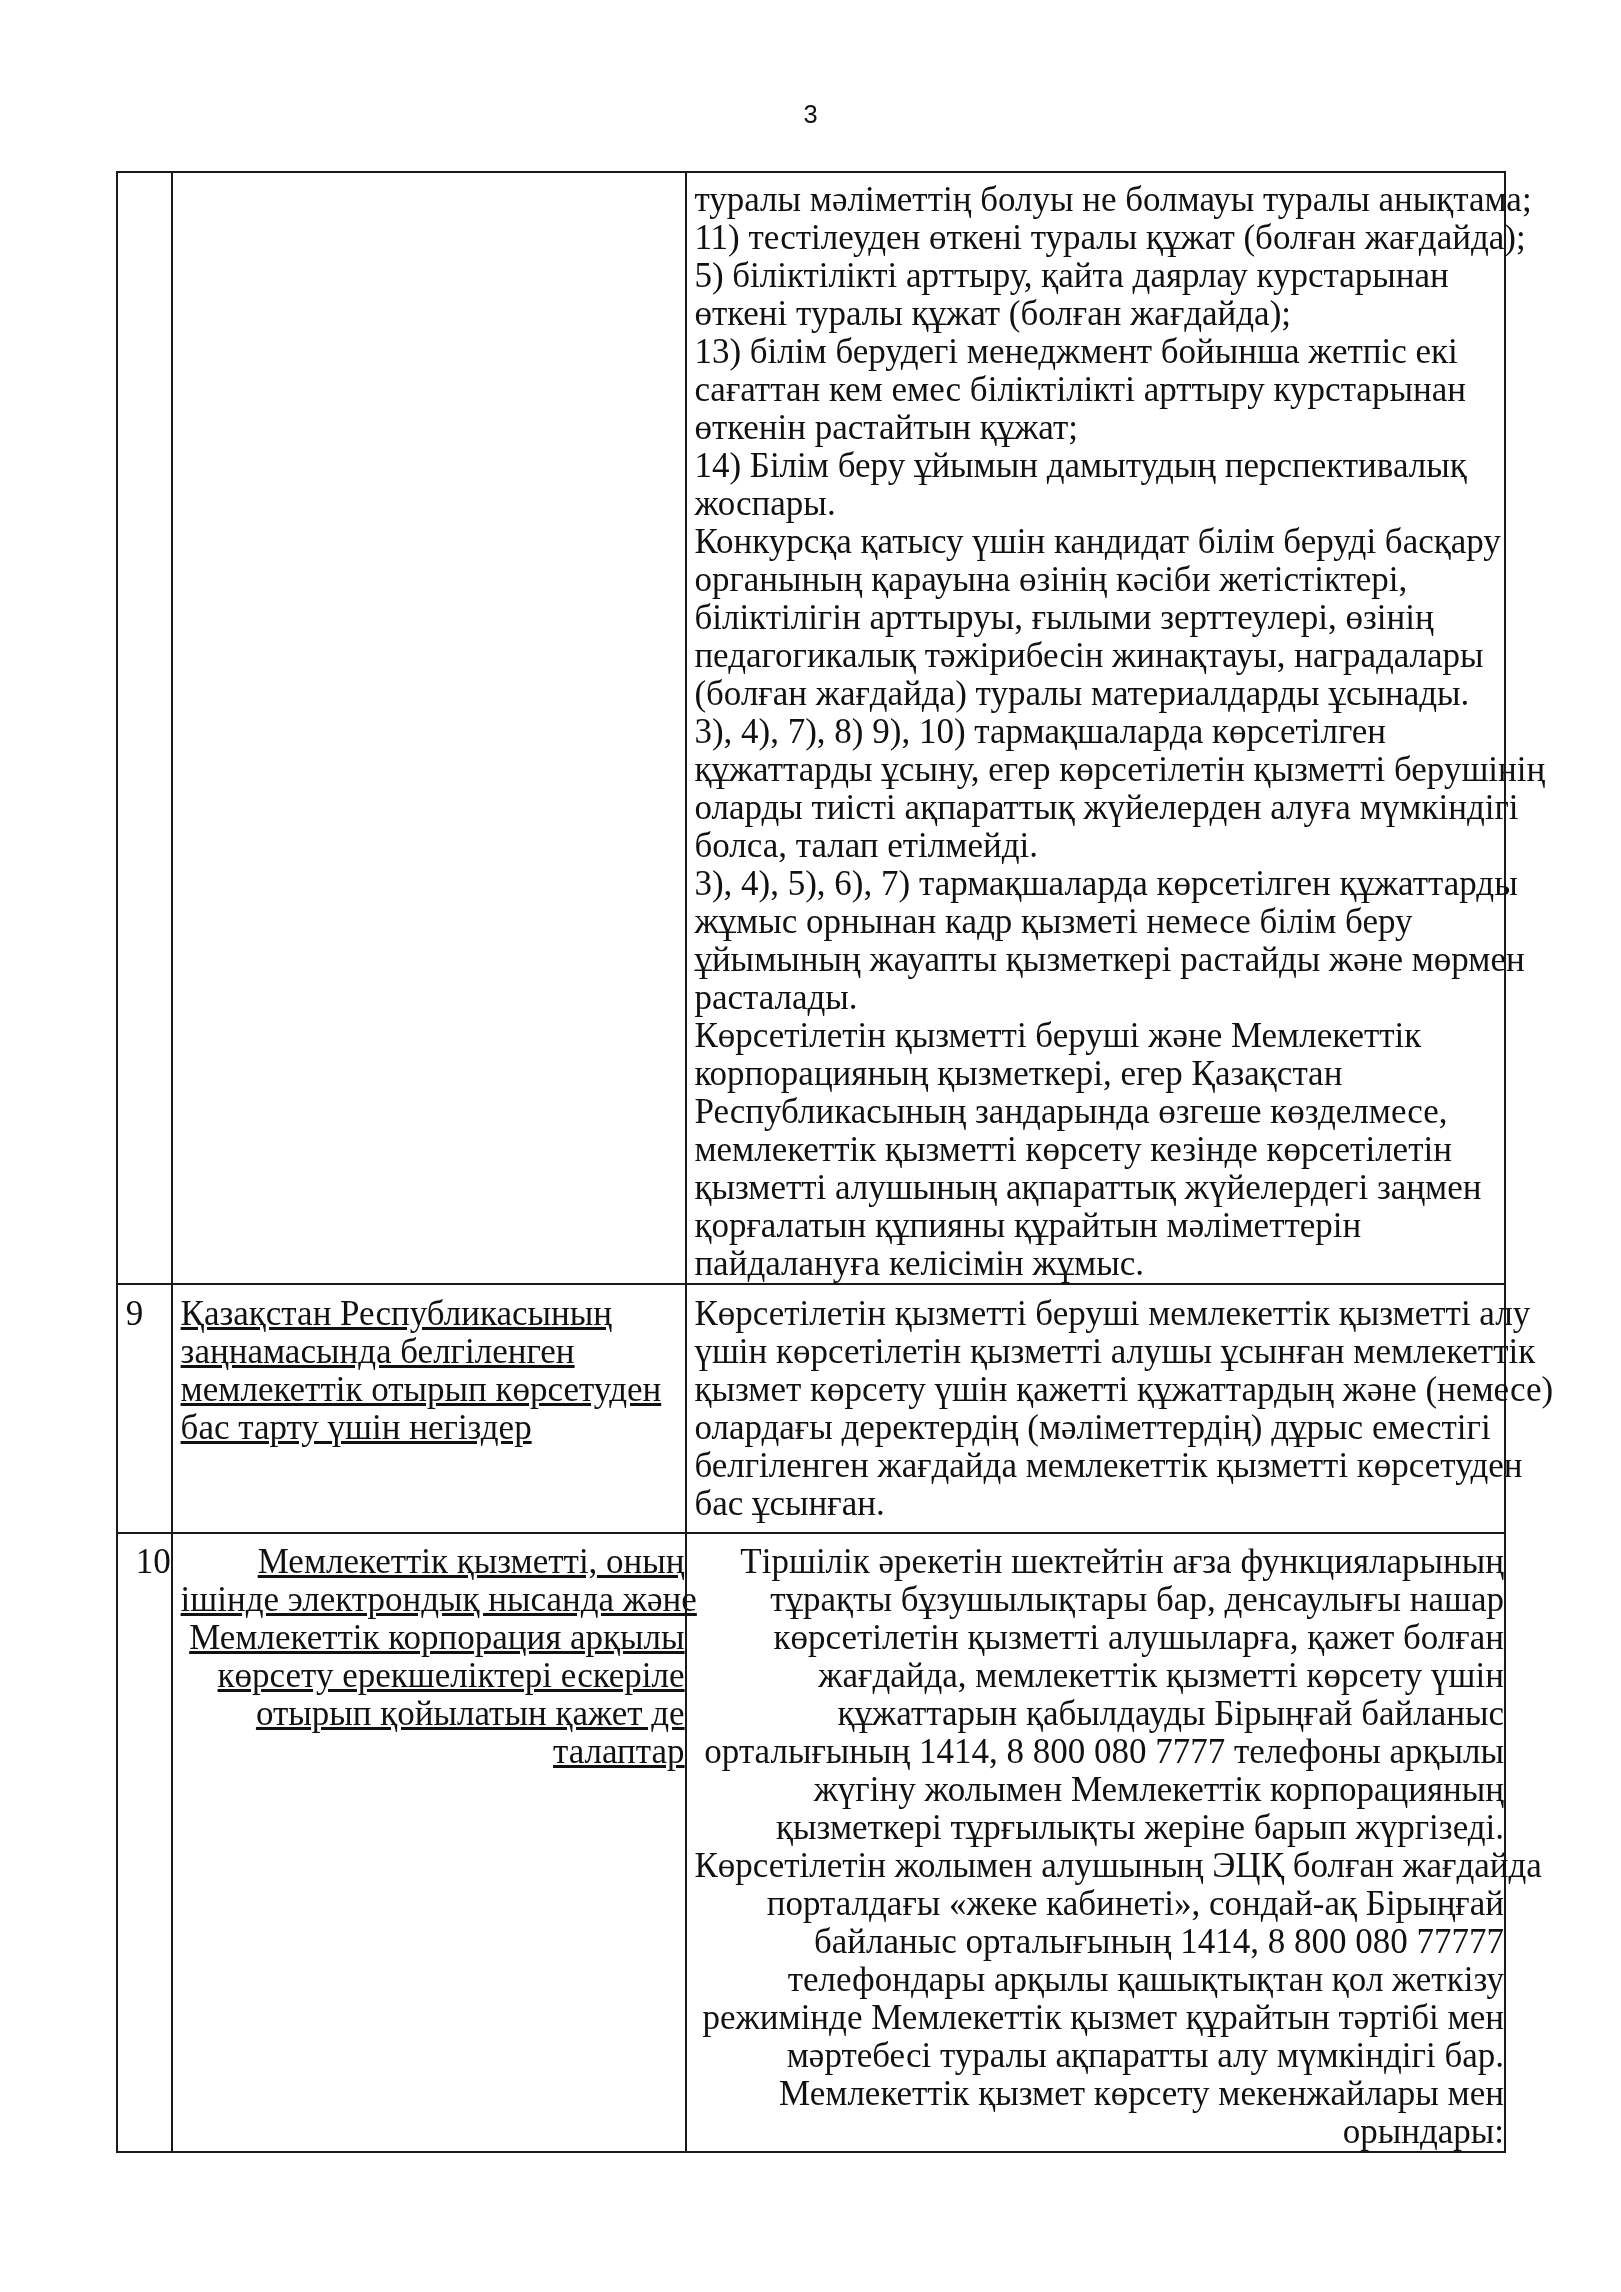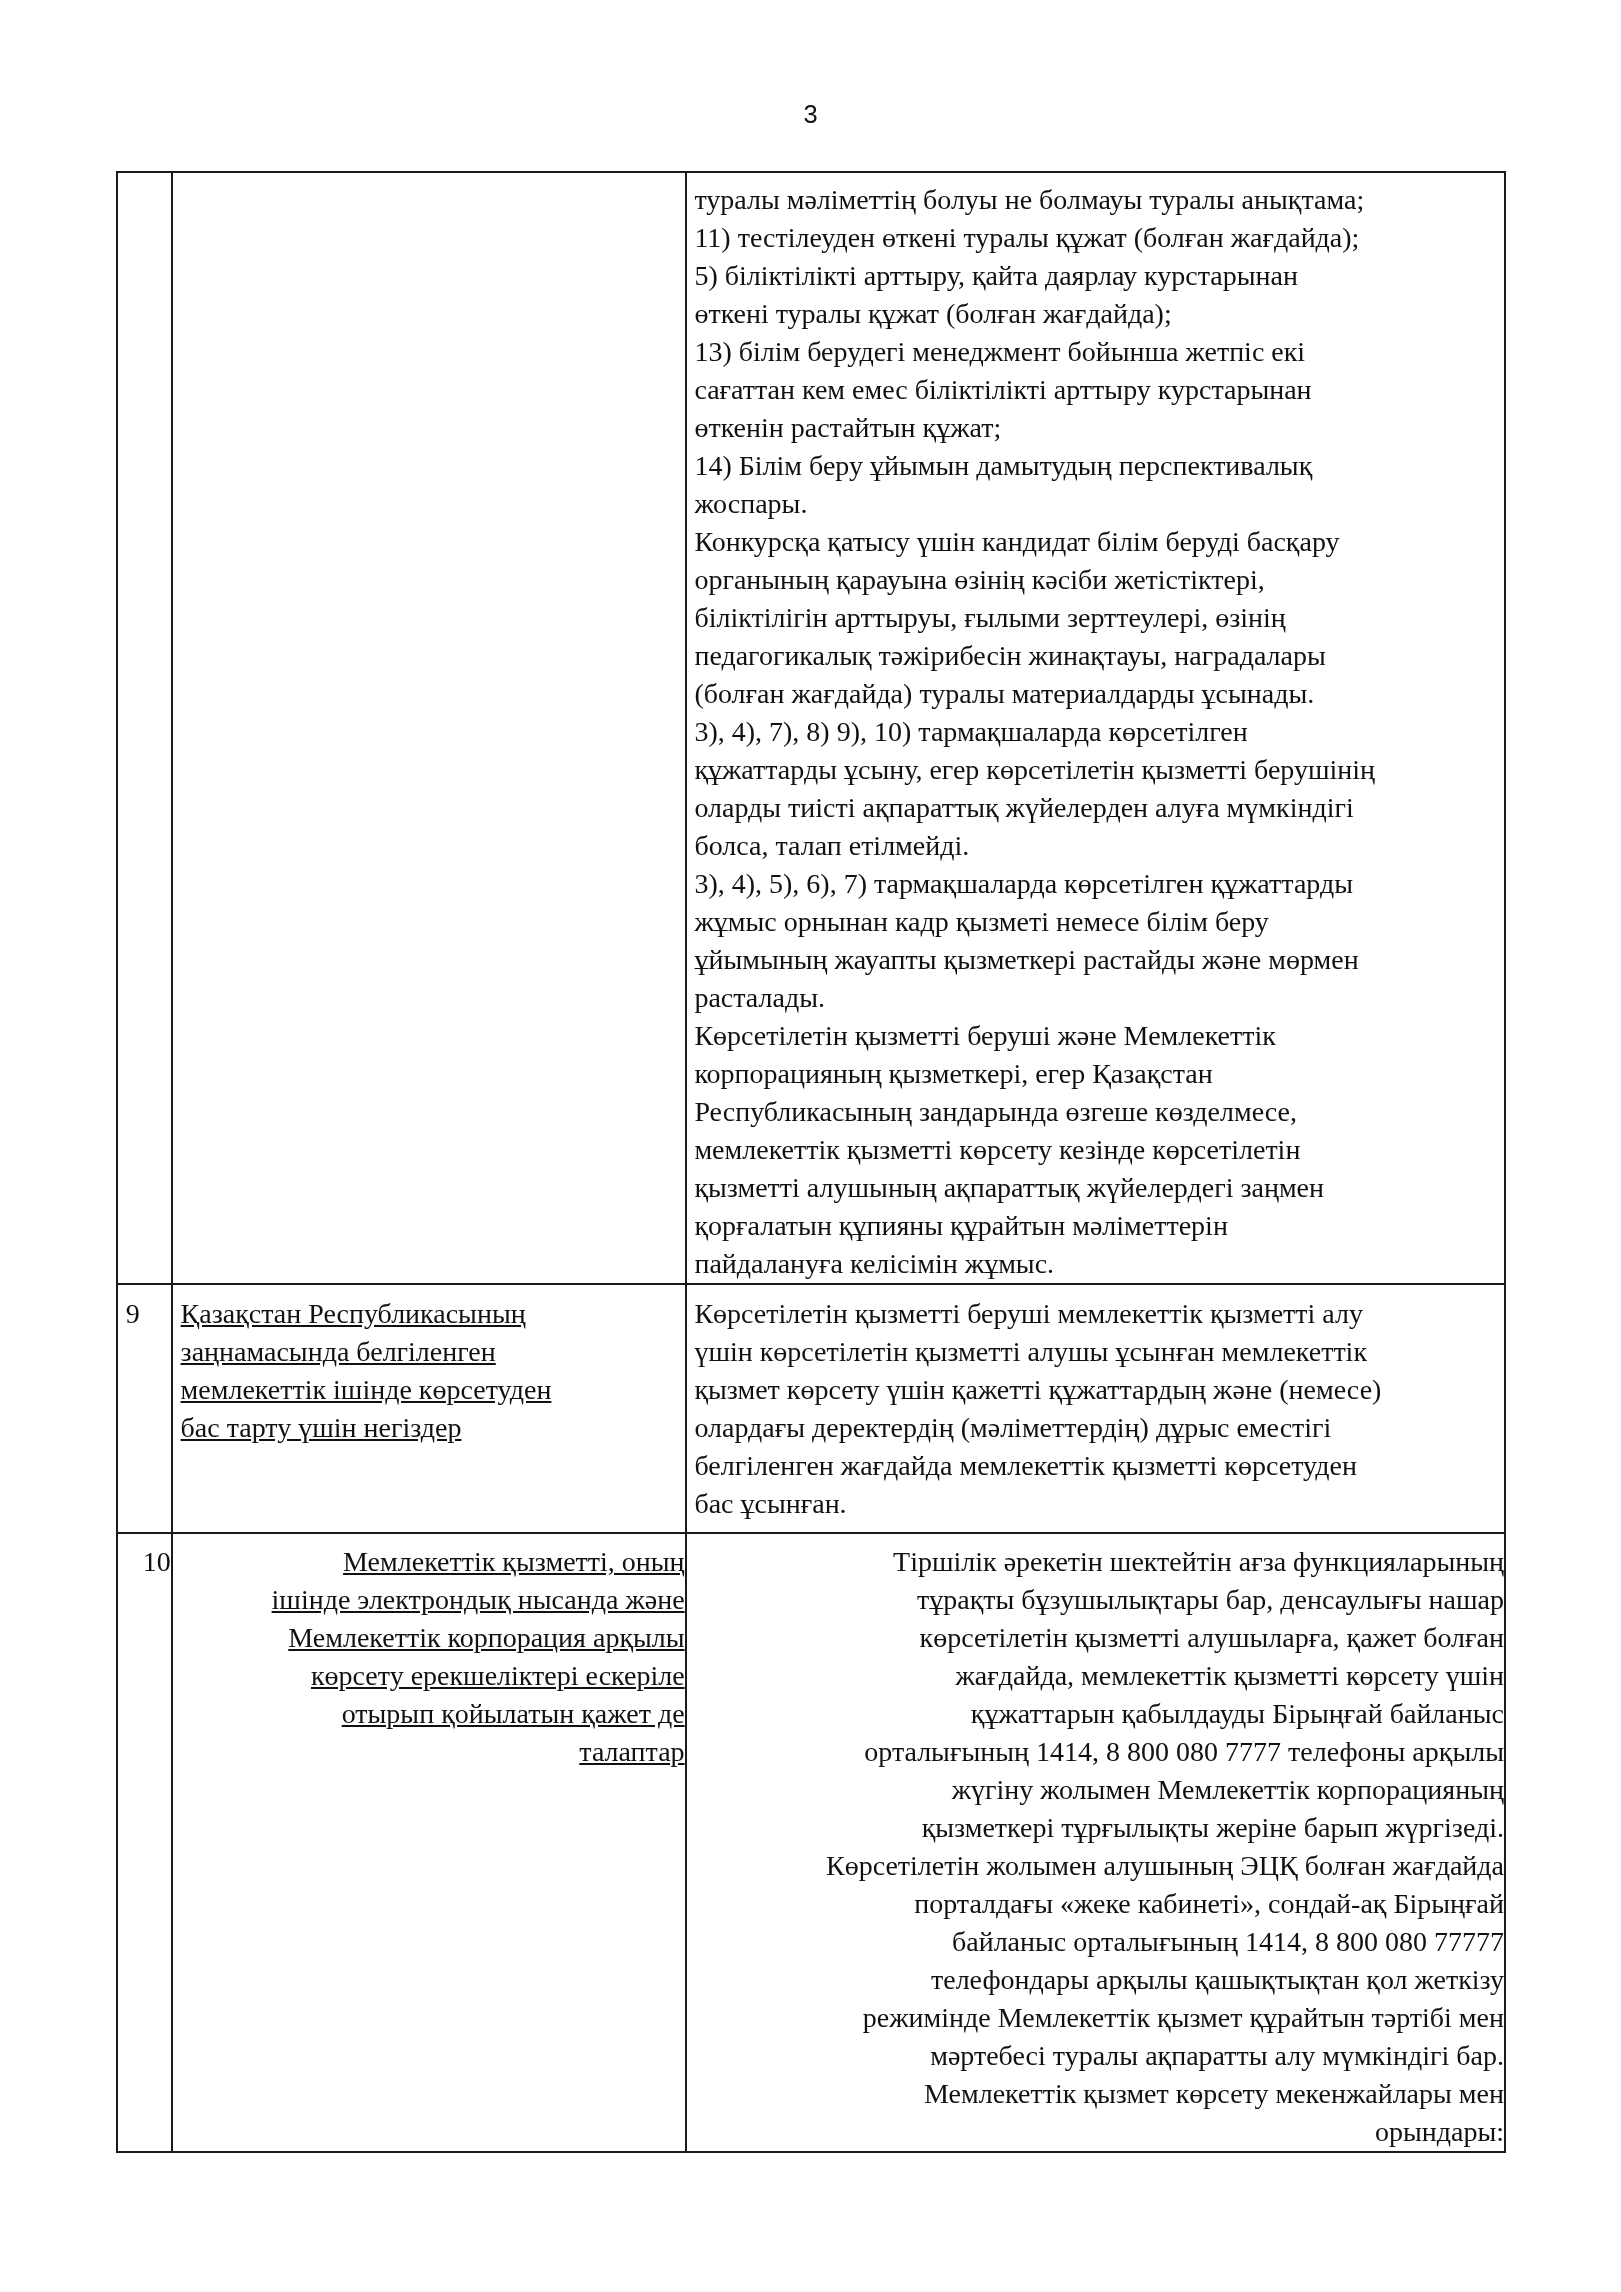--- a/index.html
+++ b/index.html
@@ -16,21 +16,21 @@
     }
     table.doc-table {
       position: absolute; left: 116px; top: 171px;
       width: 1390px;
       border-collapse: collapse;
       table-layout: fixed;
     }
     table.doc-table td {
       border: 2.9px solid #1a1a1a;
       vertical-align: top;
-      font-size: 28px;
+      font-size: 35px;
       line-height: 38px;
       padding: 0 0 0 7.8px;
       word-wrap: break-word;
     }
     td.col-num { width: 45px; padding-left: 7.8px; }
     td.col-label { width: 504px; padding-left: 9.8px; padding-right: 5.9px; text-decoration: underline; }
     td.col-content { padding-left: 11.8px; padding-right: 5.9px; }
     .line { display: block; white-space: nowrap; }
     tr.row-8 td { height: 1102px; padding-top: 7.8px; }
     tr.row-9 td { height: 237px; padding-top: 9.8px; }
@@ -76,21 +76,21 @@
           <span class="line">қызметті алушының ақпараттық жүйелердегі заңмен</span>
           <span class="line">қорғалатын құпияны құрайтын мәліметтерін</span>
           <span class="line">пайдалануға келісімін жұмыс.</span>
         </td>
     </tr>
     <tr class="row-9">
       <td class="col-num">9</td>
       <td class="col-label">
           <span class="line">Қазақстан Республикасының</span>
           <span class="line">заңнамасында белгіленген</span>
-          <span class="line">мемлекеттік ішінде көрсетуден</span>
+          <span class="line">мемлекеттік отырып көрсетуден</span>
           <span class="line">бас тарту үшін негіздер</span>
         </td>
       <td class="col-content">
           <span class="line">Көрсетілетін қызметті беруші мемлекеттік қызметті алу</span>
           <span class="line">үшін көрсетілетін қызметті алушы ұсынған мемлекеттік</span>
           <span class="line">қызмет көрсету үшін қажетті құжаттардың және (немесе)</span>
           <span class="line">олардағы деректердің (мәліметтердің) дұрыс еместігі</span>
           <span class="line">белгіленген жағдайда мемлекеттік қызметті көрсетуден</span>
           <span class="line">бас ұсынған.</span>
         </td>

